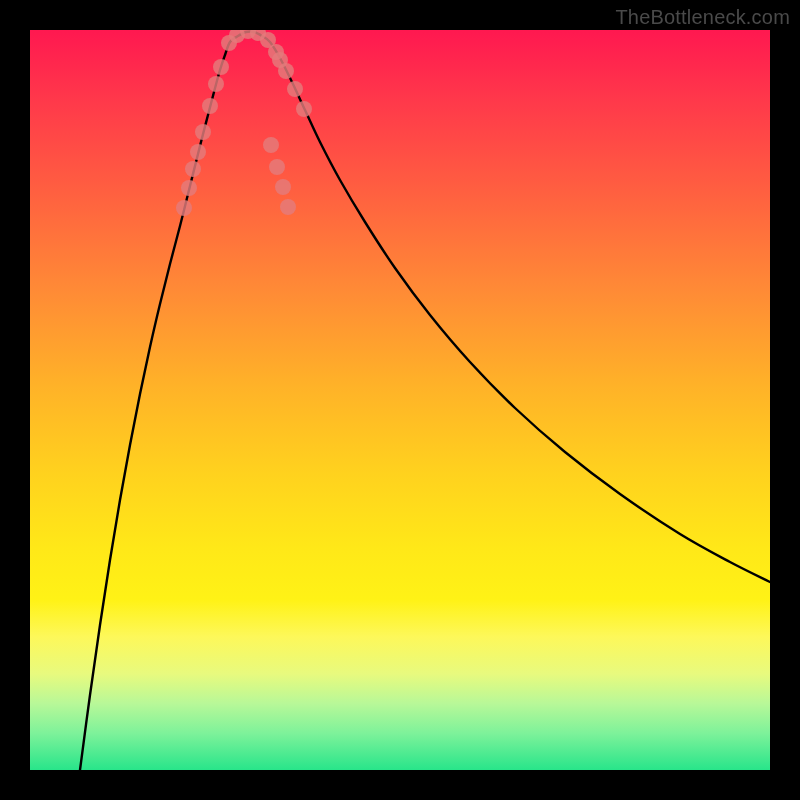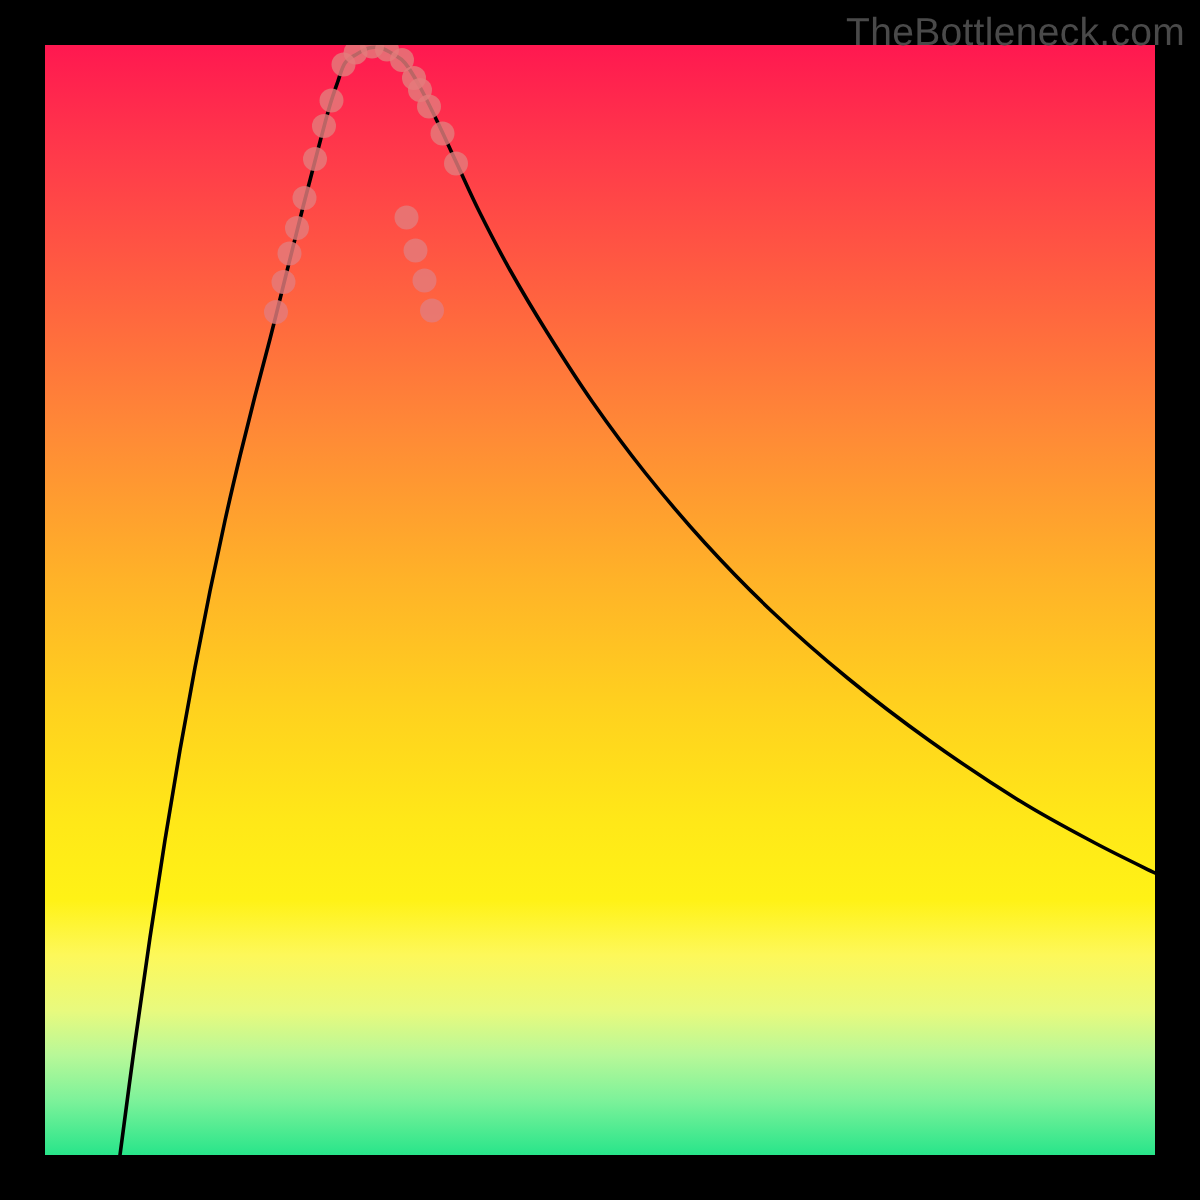--- a/index.html
+++ b/index.html
@@ -31,21 +31,21 @@
       #b8f898 91%,
       #7ef29a 95%,
       #28e58a 100%
     );
   }
   .watermark {
     position: absolute;
     top: 6px;
     right: 10px;
     color: #4a4a4a;
-    font-size: 26px;
+    font-size: 20px;
     font-weight: 500;
     letter-spacing: 0.2px;
     z-index: 10;
   }
   svg.plot {
     position: absolute;
     left: 0;
     top: 0;
     width: 740px;
     height: 740px;

